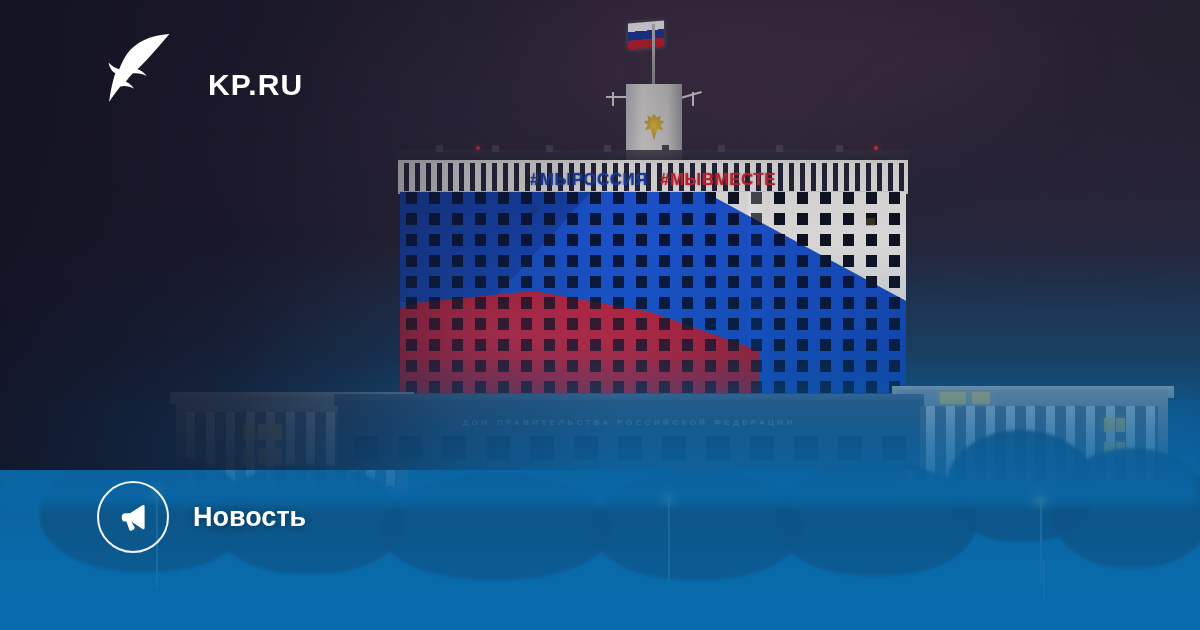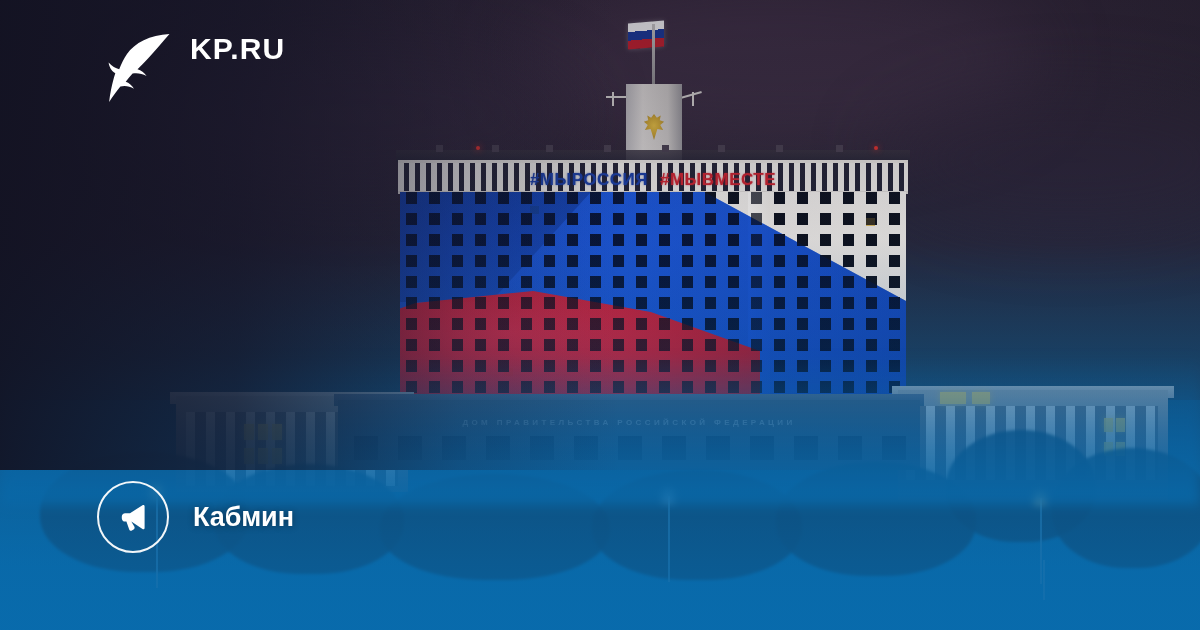--- a/index.html
+++ b/index.html
@@ -224,21 +224,21 @@
     position:absolute; left:0; top:0; width:620px; height:470px;
     background: linear-gradient(90deg, rgba(18,18,34,.92) 0%, rgba(20,20,38,.72) 38%, rgba(22,24,44,.22) 74%, rgba(22,24,44,0) 100%);
     pointer-events:none;
   }
 
   
   .ui { position:absolute; inset:0; }
 
   .brand {
     position:absolute; left:108px; top:32px;
-    display:flex; align-items:flex-start; gap:20px;
+    display:flex; align-items:flex-end; gap:38px;
   }
   .brand-mark { width:62px; height:70px; display:block; }
   .brand-name {
     color:#ffffff; font-size:30px; font-weight:700; letter-spacing:1.2px;
   }
 
   .headline {
     position:absolute; left:88px; top:193px; width:930px;
     color:#ffffff; font-size:45px; line-height:55px; font-weight:700;
     letter-spacing:-0.2px;
@@ -385,17 +385,17 @@
       <span class="badge-circle">
         <svg width="36" height="36" viewBox="0 0 36 36">
           <path fill="#ffffff" d="M27.5 6.2 L15.0 14.2 L10.2 14.2 C8.2 14.2 6.8 15.7 6.8 17.6
                L6.8 19.2 C6.8 21.1 8.2 22.6 10.2 22.6 L11.4 22.6
                L14.2 30.4 C14.6 31.5 15.9 32.0 16.9 31.4 L18.6 30.4
                C19.6 29.8 19.9 28.5 19.3 27.6 L16.3 22.6 L27.5 30.0
                C28.4 30.6 29.6 30.0 29.6 29.0 L29.6 7.2
                C29.6 6.2 28.4 5.6 27.5 6.2 Z"></path>
         </svg>
       </span>
-      <span class="badge-label">Кабмин</span>
+      <span class="badge-label">Новость</span>
     </div>
 
   </div>
 </div>
 
 </body></html>

